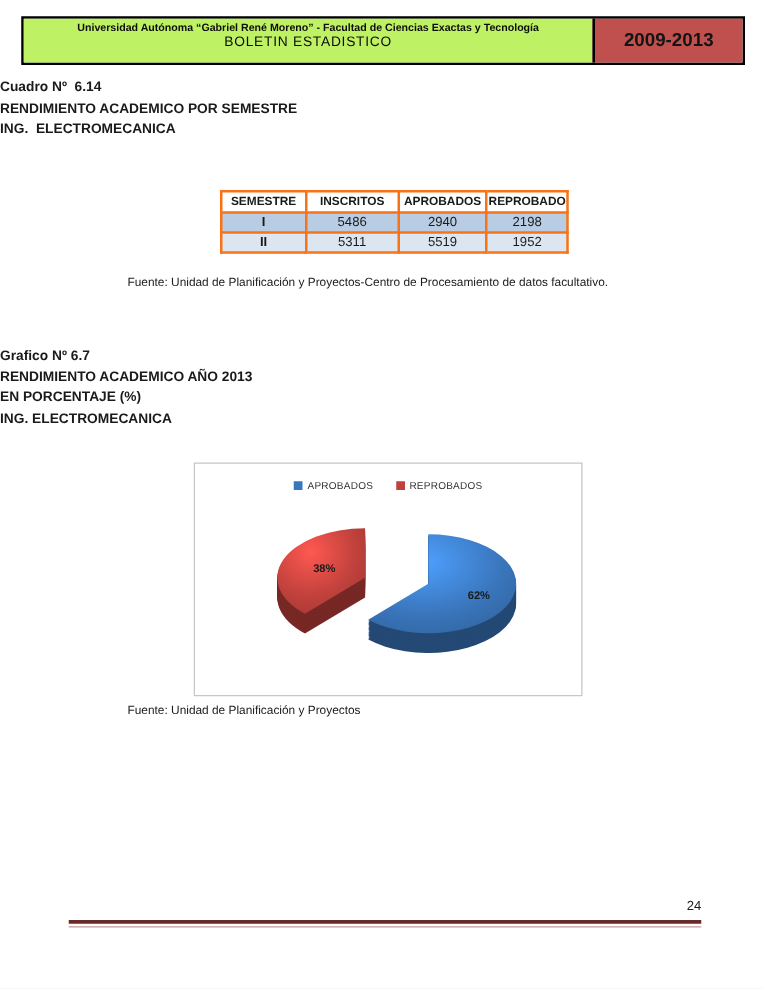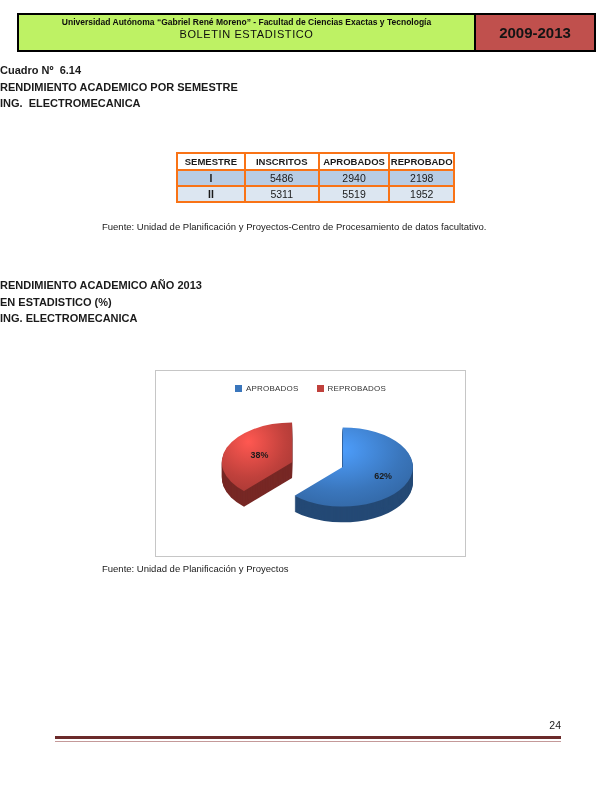--- a/index.html
+++ b/index.html
@@ -113,22 +113,23 @@
         <td>5311</td>
         <td>5519</td>
         <td>1952</td>
       </tr>
     </tbody>
   </table>
 
   <div class="source-note" id="source-1">Fuente: Unidad de Planificación y Proyectos-Centro de Procesamiento de datos facultativo.</div>
 
   <div class="title-block" id="grafico-title">
+    <div class="title-line">Grafico Nº 6.7</div>
     <div class="title-line">RENDIMIENTO ACADEMICO AÑO 2013</div>
-    <div class="title-line">EN ESTADISTICO (%)</div>
+    <div class="title-line">EN PORCENTAJE (%)</div>
     <div class="title-line">ING. ELECTROMECANICA</div>
   </div>
 
   <div class="chart-frame">
     <svg class="pie-svg" viewBox="0 0 311 187">
         <defs>
           <radialGradient id="pg0" cx="38%" cy="28%" r="95%">
             <stop offset="0" stop-color="rgb(78,159,254)"></stop>
             <stop offset="0.55" stop-color="#3A76BC"></stop>
             <stop offset="1" stop-color="rgb(46,94,150)"></stop>

